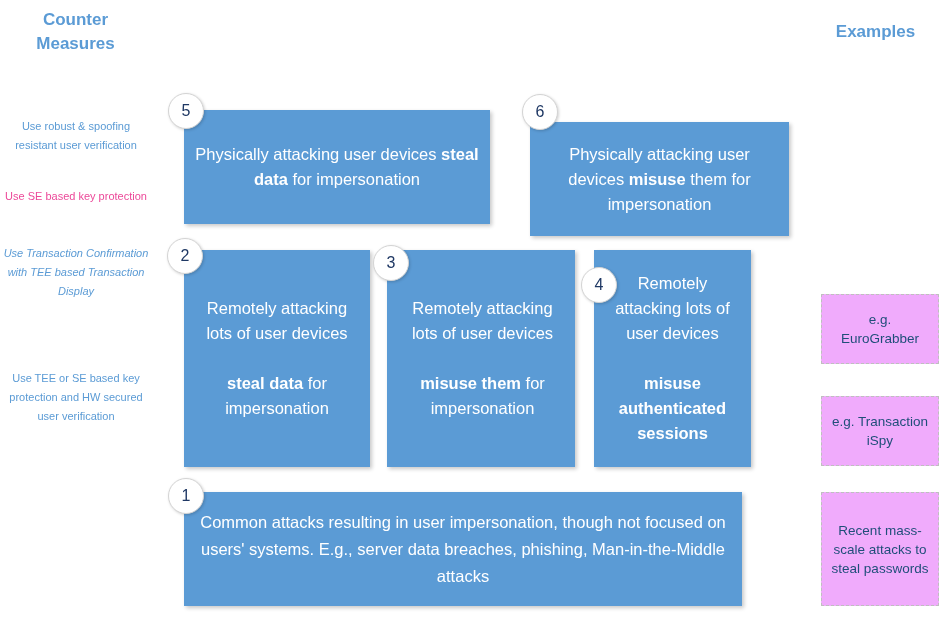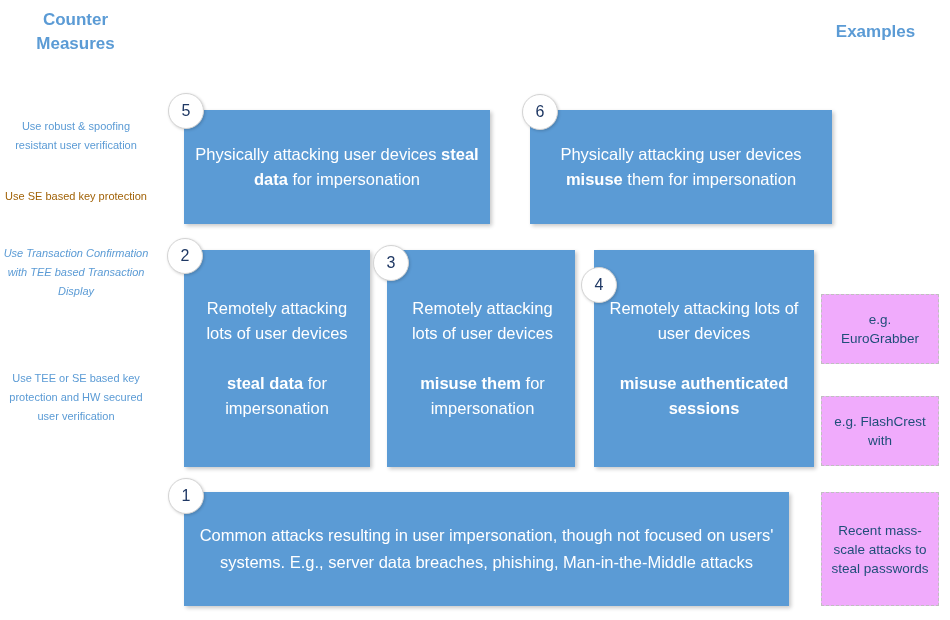--- a/index.html
+++ b/index.html
@@ -71,25 +71,25 @@
     width: 100%;
     text-align: center;
     font-size: 16.5px;
     line-height: 25px;
   }
   .attack-text .b { font-weight: bold; }
   .attack-text .spacer { display: block; height: 25px; }
 
   
   #box-5 { left: 184px; top: 110px;  width: 306px; height: 114px; }
-  #box-6 { left: 530px; top: 110px;  width: 302px; height: 114px; }
+  #box-6 { left: 530px; top: 122px;  width: 259px; height: 114px; }
   #box-2 { left: 184px; top: 250px;  width: 186px; height: 217px; }
   #box-3 { left: 387px; top: 250px;  width: 188px; height: 217px; }
-  #box-4 { left: 594px; top: 250px;  width: 220px; height: 217px; }
-  #box-1 { left: 184px; top: 492px;  width: 605px; height: 114px; justify-content: flex-end; }
+  #box-4 { left: 594px; top: 250px;  width: 157px; height: 217px; }
+  #box-1 { left: 184px; top: 492px;  width: 558px; height: 114px; justify-content: flex-end; }
   #box-1 .attack-text { font-size: 16.5px; line-height: 27px; }
 
   
   .num-circle {
     position: absolute;
     width: 34px;
     height: 34px;
     border-radius: 50%;
     background: #ffffff;
     border: 1px solid #d4d4d4;
@@ -130,21 +130,21 @@
 </head>
 <body style="background: rgb(255, 255, 255);">
 
 <div id="canvas">
 
   <div class="col-heading" id="heading-counter-measures" style="color: rgb(91, 155, 213);">Counter Measures</div>
 
   <div class="col-heading" id="heading-examples" style="color: rgb(91, 155, 213);">Examples</div>
 
   <div class="cm-note" id="cm-note-0" style="color: rgb(91, 155, 213);">Use robust &amp; spoofing resistant user verification</div>
-  <div class="cm-note" id="cm-note-1" style="color: #a16207;">Use SE based key protection</div>
+  <div class="cm-note" id="cm-note-1" style="color: #ec4899;">Use SE based key protection</div>
   <div class="cm-note" id="cm-note-2" style="color: rgb(91, 155, 213);">Use Transaction Confirmation with TEE based Transaction Display</div>
   <div class="cm-note" id="cm-note-3" style="color: rgb(91, 155, 213);">Use TEE or SE based key protection and HW secured user verification</div>
 
   <div class="attack-box" id="box-5" style="background: rgb(91, 155, 213); color: rgb(255, 255, 255);">
     <div class="attack-text"><span>Physically attacking user devices </span><span class="b">steal data</span><span> for impersonation</span></div>
   </div>
   <div class="attack-box" id="box-6" style="background: rgb(91, 155, 213); color: rgb(255, 255, 255);">
     <div class="attack-text"><span>Physically attacking user devices </span><span class="b">misuse</span><span> them for impersonation</span></div>
   </div>
   <div class="attack-box" id="box-2" style="background: rgb(91, 155, 213); color: rgb(255, 255, 255);">
@@ -161,16 +161,16 @@
   </div>
 
   <div class="num-circle" id="circle-5" style="color: rgb(31, 56, 100);">5</div>
   <div class="num-circle" id="circle-6" style="color: rgb(31, 56, 100);">6</div>
   <div class="num-circle" id="circle-2" style="color: rgb(31, 56, 100);">2</div>
   <div class="num-circle" id="circle-3" style="color: rgb(31, 56, 100);">3</div>
   <div class="num-circle" id="circle-4" style="color: rgb(31, 56, 100);">4</div>
   <div class="num-circle" id="circle-1" style="color: rgb(31, 56, 100);">1</div>
 
   <div class="example-box" id="example-0" style="color: rgb(31, 78, 121); border-color: rgb(191, 191, 191);">e.g. EuroGrabber</div>
-  <div class="example-box" id="example-1" style="color: rgb(31, 78, 121); border-color: rgb(191, 191, 191);">e.g. FlashCrest with</div>
+  <div class="example-box" id="example-1" style="color: rgb(31, 78, 121); border-color: rgb(191, 191, 191);">e.g. Transaction iSpy</div>
   <div class="example-box" id="example-2" style="color: rgb(31, 78, 121); border-color: rgb(191, 191, 191);">Recent mass-scale attacks to steal passwords</div>
 
 </div>
 
 </body></html>

